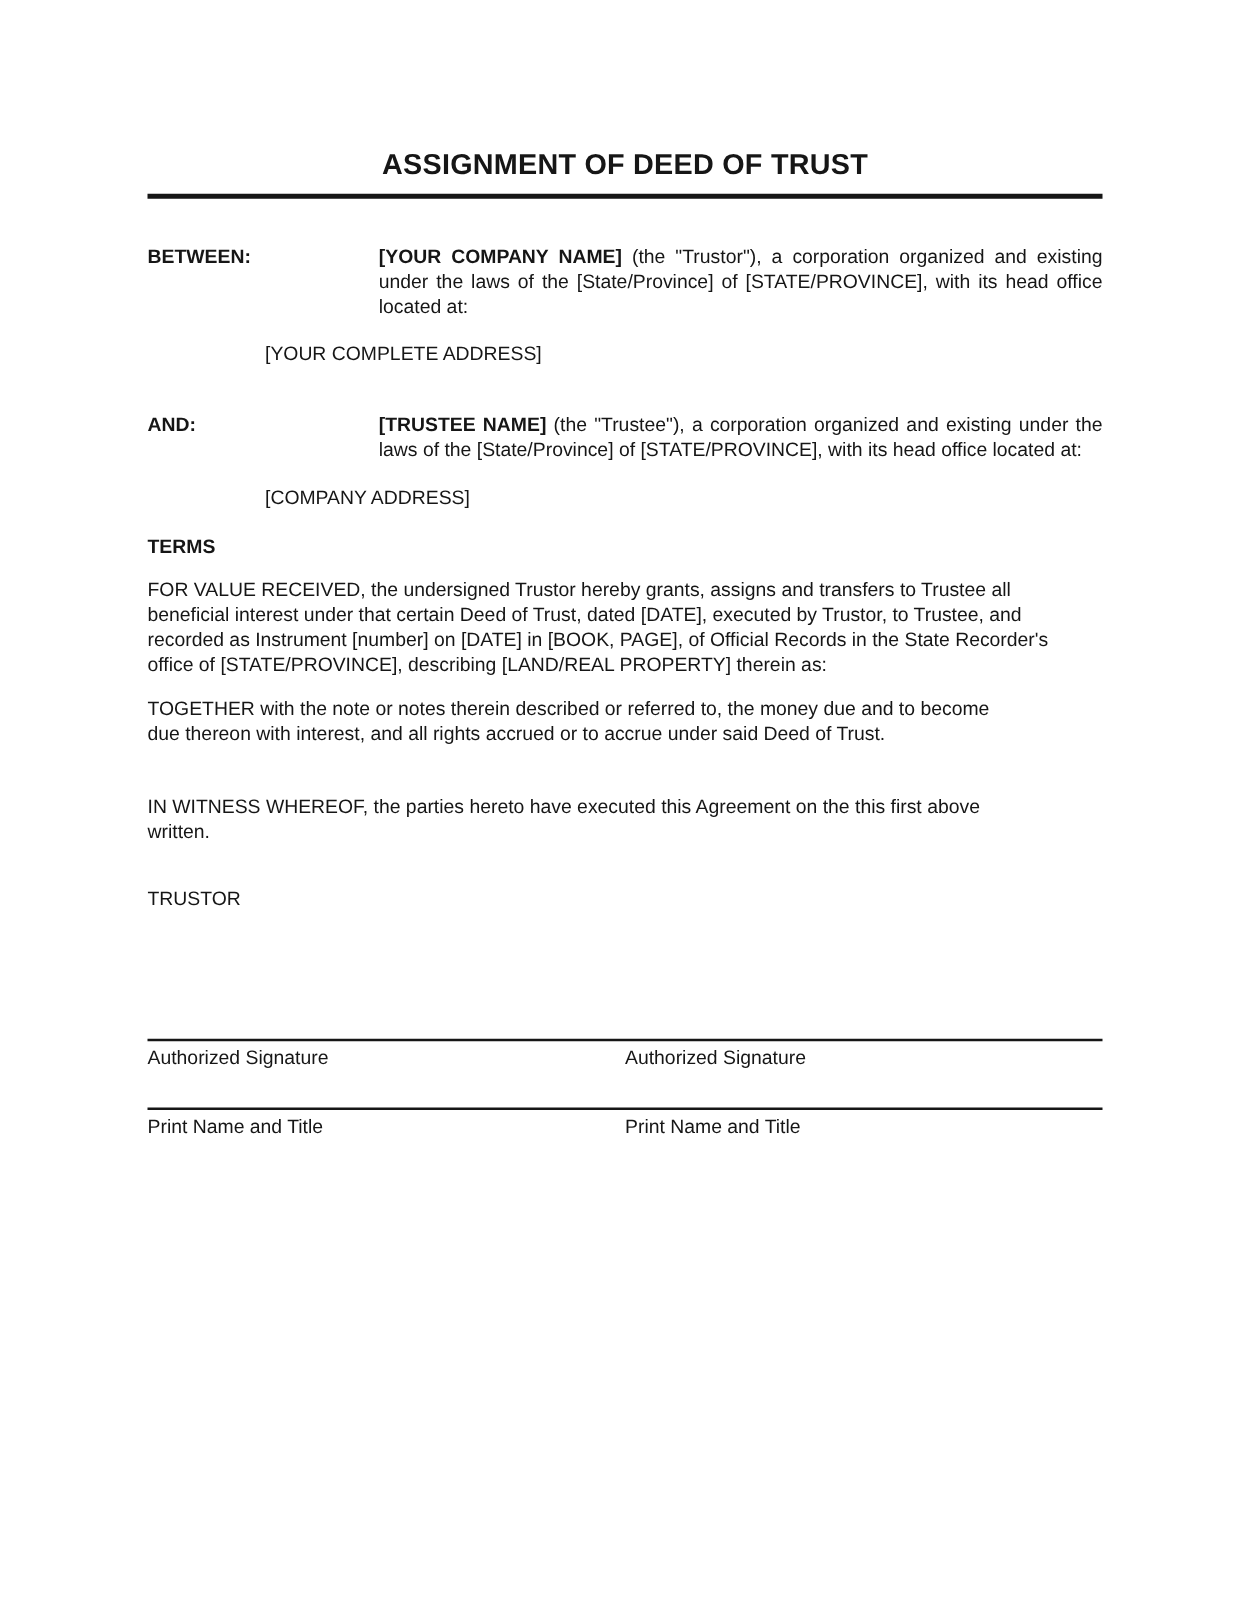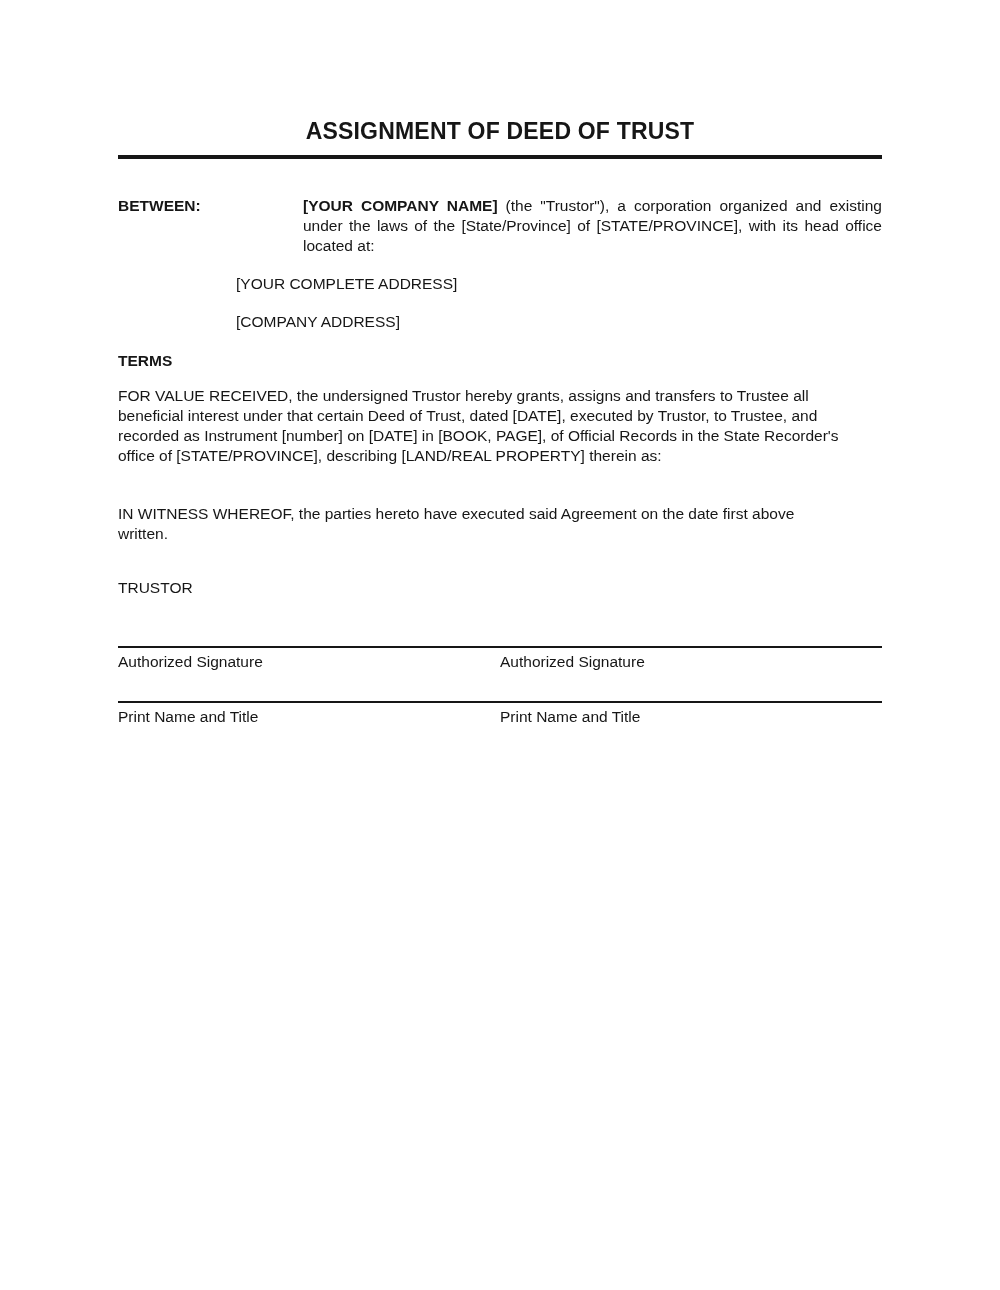--- a/index.html
+++ b/index.html
@@ -47,21 +47,21 @@
     font-weight: bold;
   }
   .party-text {
     width: 580px;
     text-align: justify;
   }
   .party-text .party-name {
     font-weight: bold;
   }
   .party-address {
-    margin-left: 118px;
+    margin-left: 94px;
     margin-top: 18px;
   }
   .terms-heading {
     margin-top: 19px;
     font-weight: bold;
   }
   .prewrap {
     white-space: pre-line;
   }
   .terms-p1 {
@@ -76,21 +76,21 @@
   .sig-headings {
     display: flex;
     gap: 56px;
     margin-top: 34px;
   }
   .sig-headings > div {
     flex: 1 1 0;
   }
   .sig-cols {
     display: flex;
-    margin-top: 48px;
+    margin-top: 101px;
   }
   .sig-col {
     flex: 1 1 0;
   }
   .sig-rule {
     height: 2px;
     background: #161616;
   }
   .sig-label {
     margin-top: 4px;
@@ -123,30 +123,36 @@
     <div class="doc-title">ASSIGNMENT OF DEED OF TRUST</div>
     <div class="title-rule"></div>
 
 
     <div class="party-row">
       <div class="party-label">BETWEEN:</div>
       <div class="party-text"><span class="party-name">[YOUR COMPANY NAME]</span><span> (the "Trustor"), a corporation organized and existing under the laws of the [State/Province] of [STATE/PROVINCE], with its head office located at:</span></div>
     </div>
     <div class="party-address">[YOUR COMPLETE ADDRESS]</div>
 
+    <div class="party-row">
+      <div class="party-label">AND:</div>
+      <div class="party-text"><span class="party-name">[TRUSTEE NAME]</span><span> (the "Trustee"), a corporation organized and existing under the laws of the [State/Province] of [STATE/PROVINCE], with its head office located at:</span></div>
+    </div>
     <div class="party-address">[COMPANY ADDRESS]</div>
 
     <div class="terms-heading">TERMS</div>
 
     <div class="terms-p1 prewrap">FOR VALUE RECEIVED, the undersigned Trustor hereby grants, assigns and transfers to Trustee all
 beneficial interest under that certain Deed of Trust, dated [DATE], executed by Trustor, to Trustee, and
 recorded as Instrument [number] on [DATE] in [BOOK, PAGE], of Official Records in the State Recorder's
 office of [STATE/PROVINCE], describing [LAND/REAL PROPERTY] therein as:</div>
+    <div class="terms-p2 prewrap">TOGETHER with the note or notes therein described or referred to, the money due and to become
+due thereon with interest, and all rights accrued or to accrue under said Deed of Trust.</div>
 
-    <div class="witness prewrap">IN WITNESS WHEREOF, the parties hereto have executed said Agreement on the date first above
+    <div class="witness prewrap">IN WITNESS WHEREOF, the parties hereto have executed this Agreement on the this first above
 written.</div>
 
     <div class="sig-headings">
       <div>TRUSTOR</div>
     </div>
 
     <div class="sig-cols">
       <div class="sig-col">
         <div class="sig-block">
           <div class="sig-rule"></div>

